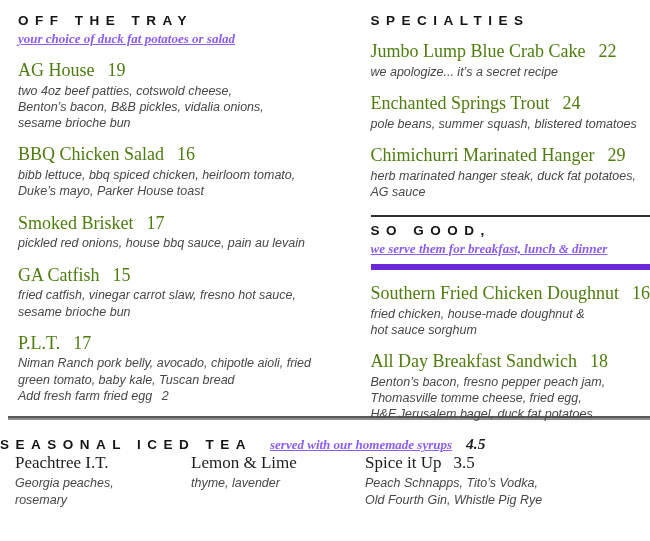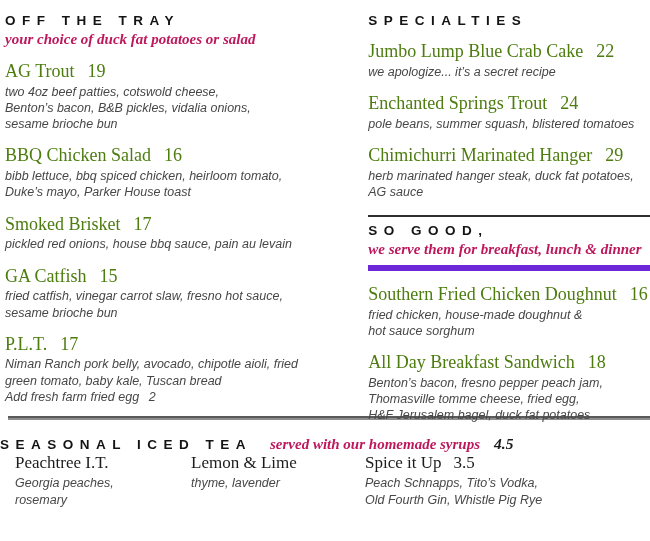--- a/index.html
+++ b/index.html
@@ -5,39 +5,40 @@
   * { margin: 0; padding: 0; box-sizing: border-box; }
   html, body { background: #ffffff; }
   body {
     width: 650px; height: 541px;
     font-family: "Liberation Sans", sans-serif;
     overflow: hidden;
     color: #1c1c1c;
   }
   .page { width: 650px; height: 541px; padding-top: 13px; background: #ffffff; }
 
-  .columns { display: flex; padding-left: 5px; height: 403px; gap: 20px; }
+  .columns { display: flex; padding-left: 18px; height: 403px; gap: 20px; }
   .col-left  { width: 347px; padding-right: 18px; }
   .col-right { width: 285px; }
 
   .section-header {
     font-weight: bold;
     font-size: 13.5px;
     letter-spacing: 6.5px;
     color: #141414;
     white-space: nowrap;
   }
   .section-sub {
     font-family: "Liberation Serif", serif;
     font-style: italic;
     font-weight: bold;
-    font-size: 15px;
-    color: #be185d;
+    font-size: 13px;
+    color: #8b5cf6;
     margin-top: 3px;
     white-space: nowrap;
+    text-decoration: underline;
   }
 
   .item { margin-top: 13px; }
   .item-title {
     font-family: "Liberation Serif", serif;
     font-size: 18px;
     line-height: 1.15;
     color: #4d7c0f;
     white-space: nowrap;
   }
@@ -91,21 +92,21 @@
 
 <div class="page">
   <div class="columns">
 
     <div class="col-left">
       <div class="section-header">OFF THE TRAY</div>
       <div class="section-sub">your choice of duck fat potatoes or salad</div>
 
       <div class="item">
         <div class="item-title">
-          <span>AG Trout</span><span class="price">19</span>
+          <span>AG House</span><span class="price">19</span>
         </div>
         <div class="item-desc">two 4oz beef patties, cotswold cheese,
 Benton’s bacon, B&amp;B pickles, vidalia onions,
 sesame brioche bun</div>
       </div>
 
       <div class="item">
         <div class="item-title">
           <span>BBQ Chicken Salad</span><span class="price">16</span>
         </div>

